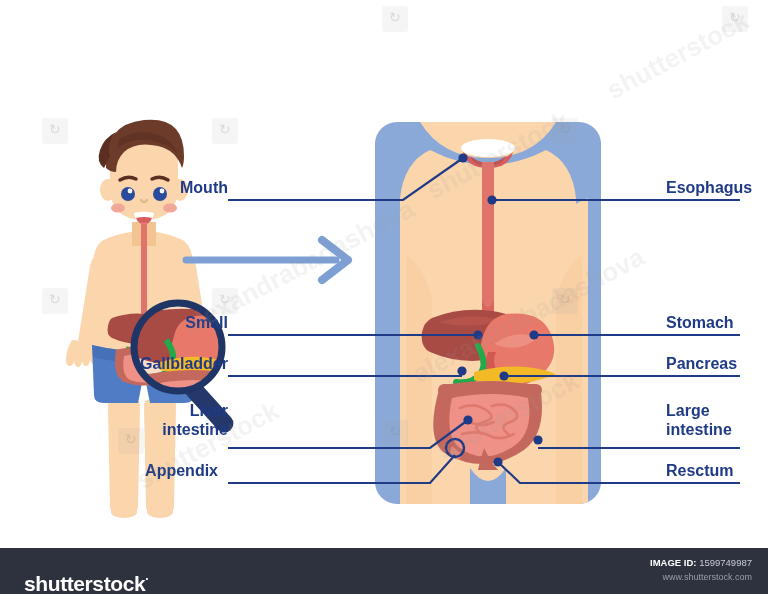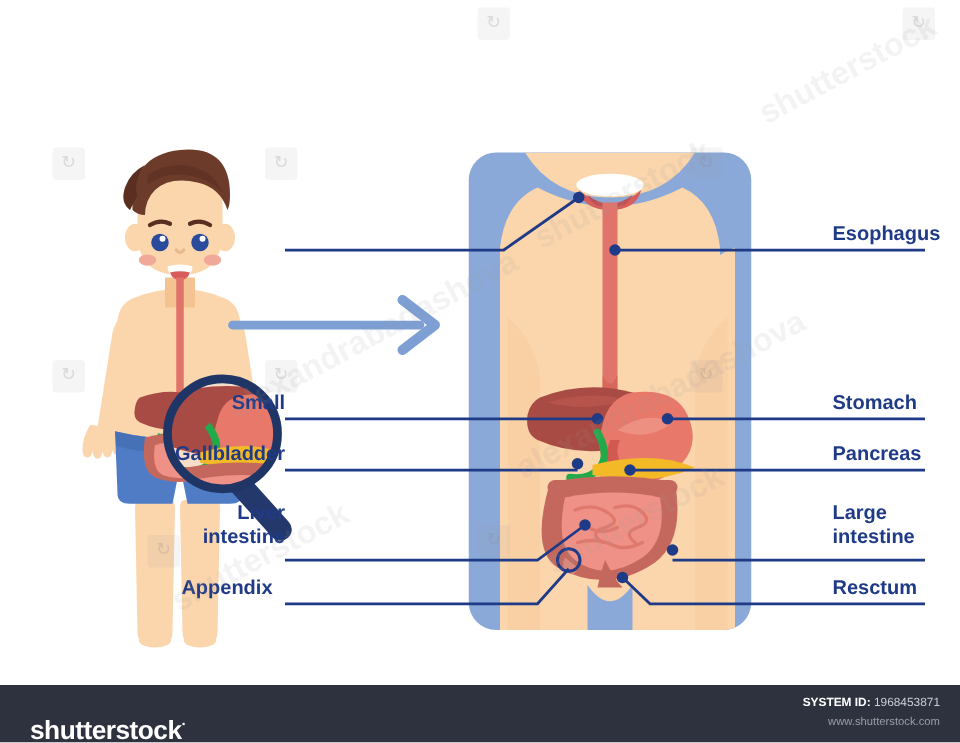--- a/index.html
+++ b/index.html
@@ -249,20 +249,21 @@
           <circle cx="538" cy="440" r="4.6" fill="#1f3a86" stroke="none"></circle>
         </g>
         <g>
           <path d="M740 483 H520 L498 462"></path>
           <circle cx="498" cy="462" r="4.6" fill="#1f3a86" stroke="none"></circle>
         </g>
       </g>
     </svg>
   </div>
 
+  <div class="label left" style="left:128px;top:178px;width:100px;">Mouth</div>
   <div class="label left" style="left:128px;top:313px;width:100px;">Small</div>
   <div class="label left" style="left:98px;top:354px;width:130px;">Gallbladder</div>
   <div class="label left" style="left:118px;top:401px;width:110px;">Liver
 intestine</div>
   <div class="label left" style="left:108px;top:461px;width:110px;">Appendix</div>
 
   <div class="label right" style="left:620px;top:178px;width:130px;">Esophagus</div>
   <div class="label right" style="left:620px;top:313px;width:130px;">Stomach</div>
   <div class="label right" style="left:620px;top:354px;width:130px;">Pancreas</div>
   <div class="label right" style="left:620px;top:401px;width:130px;">Large
@@ -287,20 +288,20 @@
     <div class="wmdiag" style="left:600px;top:40px;">shutterstock</div>
     <div class="wmdiag" style="left:400px;top:300px;">alexandrabadashova</div>
   </div>
 
   <div class="footer">
     <div class="ss-logo">
       <span>shutterstock</span><span class="dot">·</span>
     </div>
     <div class="footer-right">
       <div class="img-id">
-        <b>SYSTEM ID:</b>
-        <span>1968453871</span>
+        <b>IMAGE ID:</b>
+        <span>1599749987</span>
       </div>
       <div class="ss-url">www.shutterstock.com</div>
     </div>
   </div>
 
 </div>
 
 </body></html>

